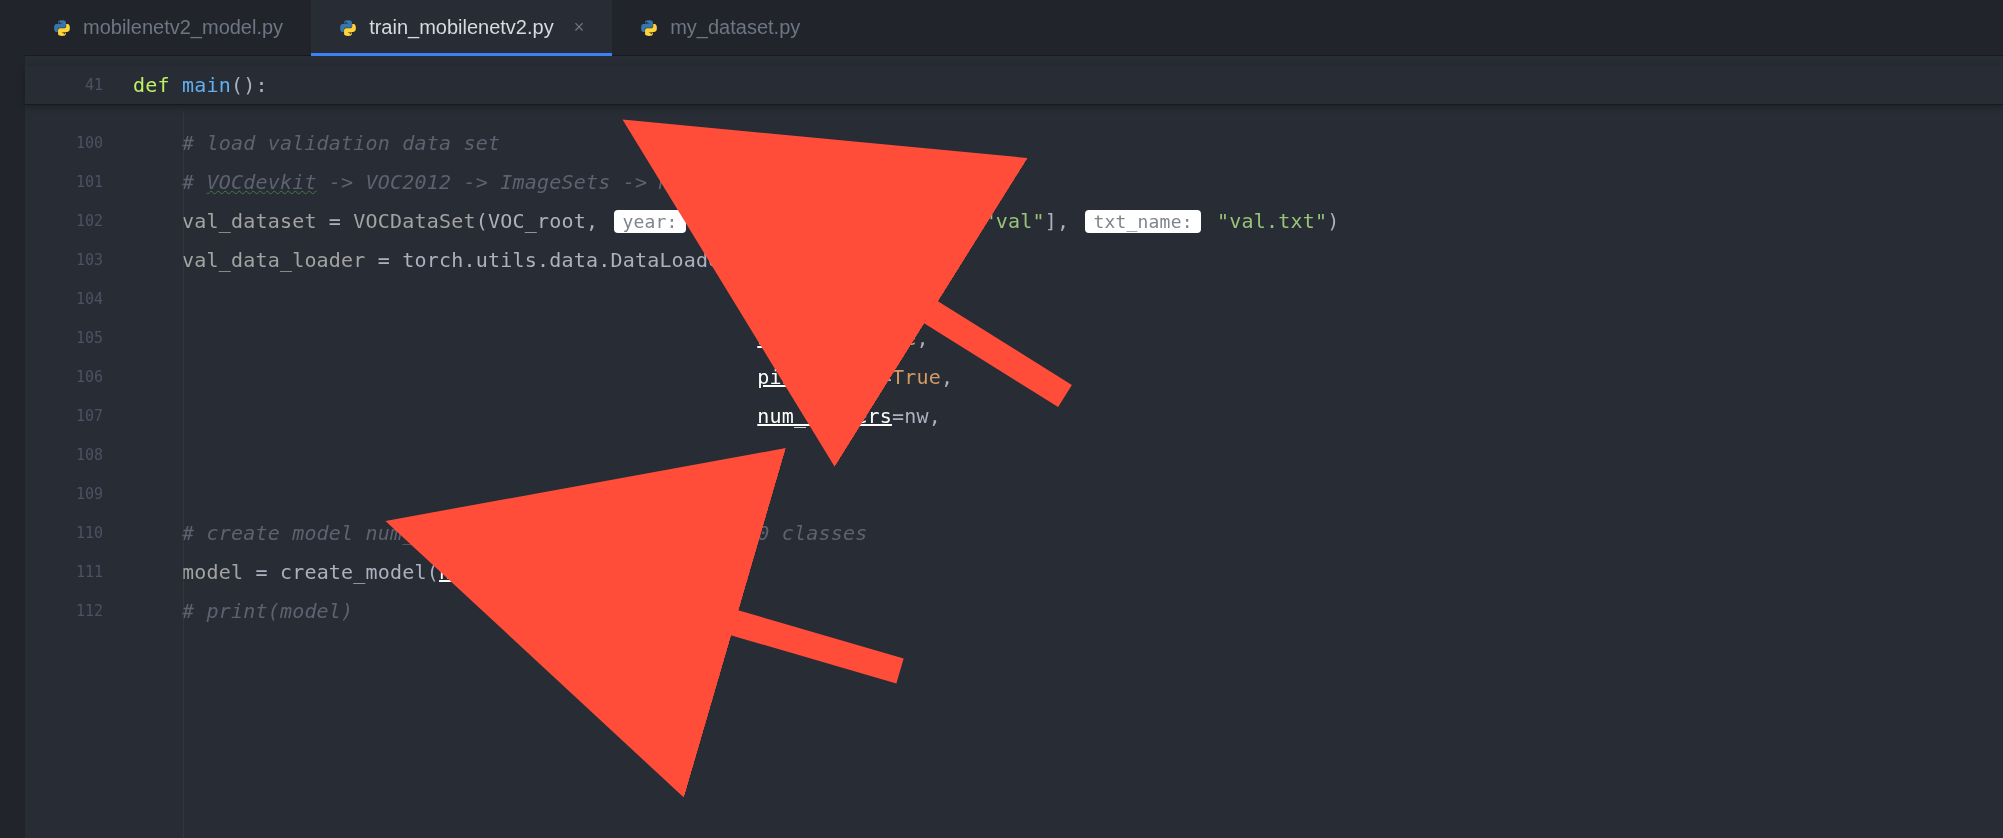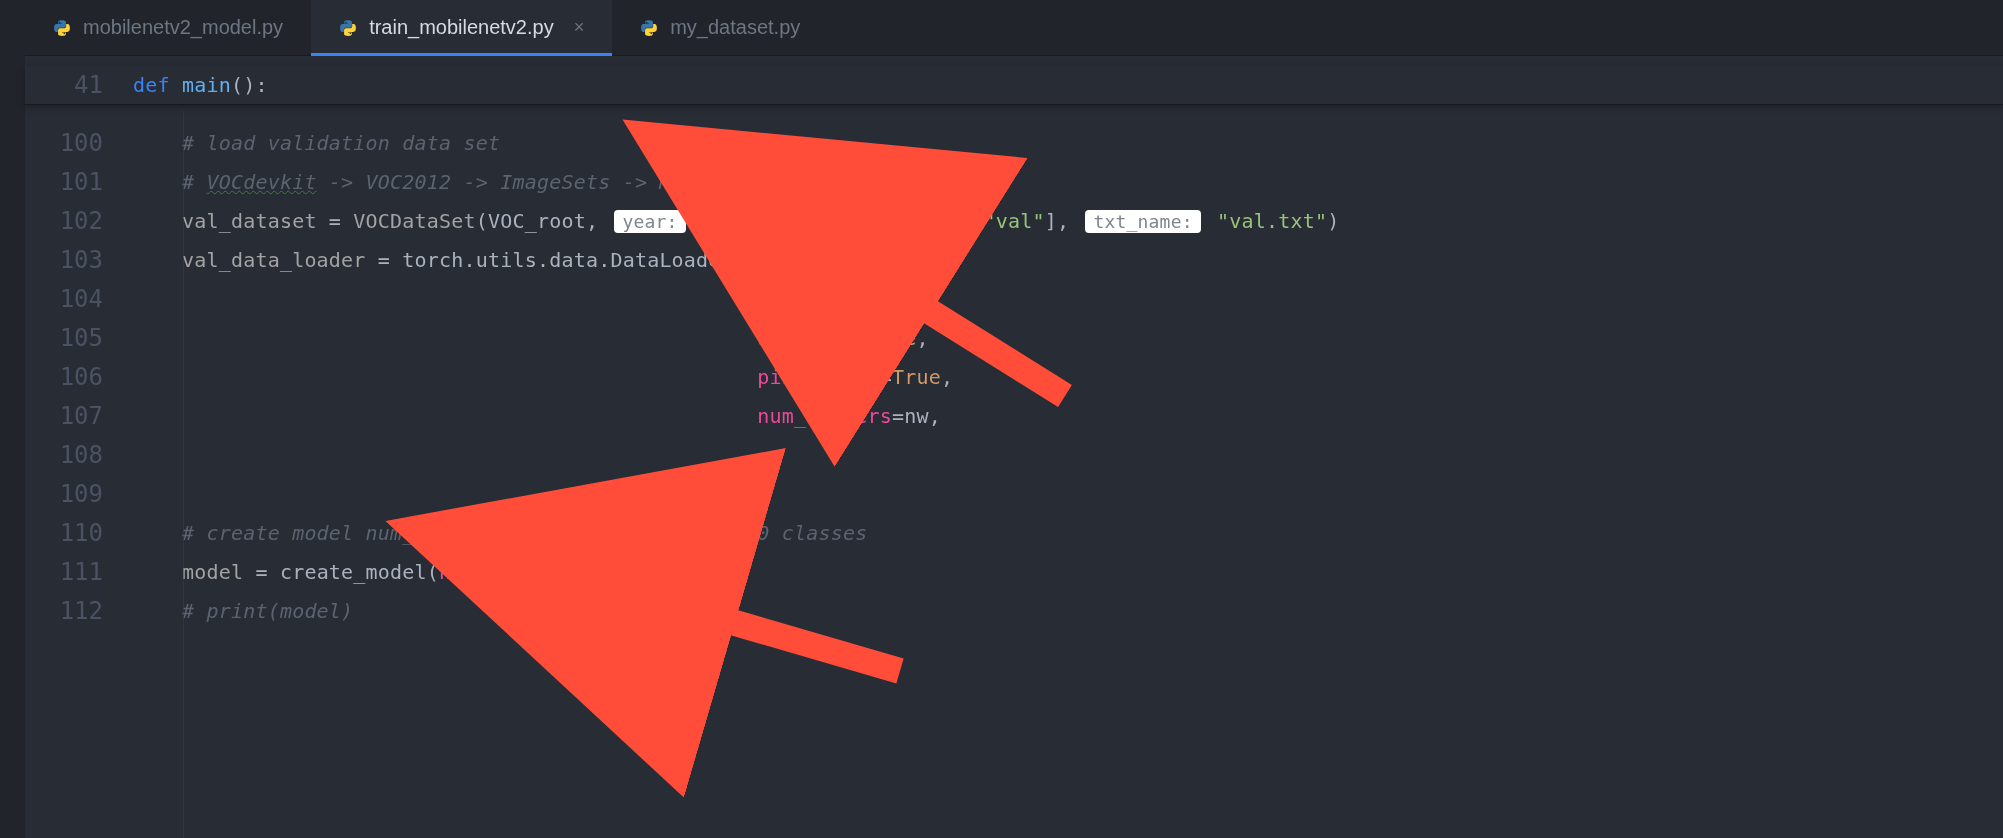--- a/index.html
+++ b/index.html
@@ -79,33 +79,33 @@
     height: 39px;
     align-items: center;
     white-space: pre;
   }
   .lineno {
     width: 108px;
     text-align: right;
     color: #4b5263;
     padding-right: 30px;
     user-select: none;
-    font-size: 24px;
+    font-size: 15px;
   }
   .code {
     flex: 1;
     font-size: 20px;
     letter-spacing: 0.2px;
   }
-  .k-def { color: #3b82f6; text-align: right; }
+  .k-def { color: #bef264; text-align: right; }
   .k-fn { color: #61afef; }
   .k-punc { color: #abb2bf; }
   .k-comment { color: #5c6370; font-style: italic; margin-top: 36px; }
   .k-ident { color: #a3a3a3; }
-  .k-param { color: #ec4899; }
+  .k-param { color: #ffffff; text-decoration: underline; }
   .k-str { color: #98c379; }
   .k-num { color: #56b6c2; }
   .k-bool { color: #d19a66; }
   .k-hint {
     background: #ffffff;
     color: #7f848e;
     border-radius: 4px;
     padding: 1px 8px;
     margin: 0 4px;
     font-size: 18px;

